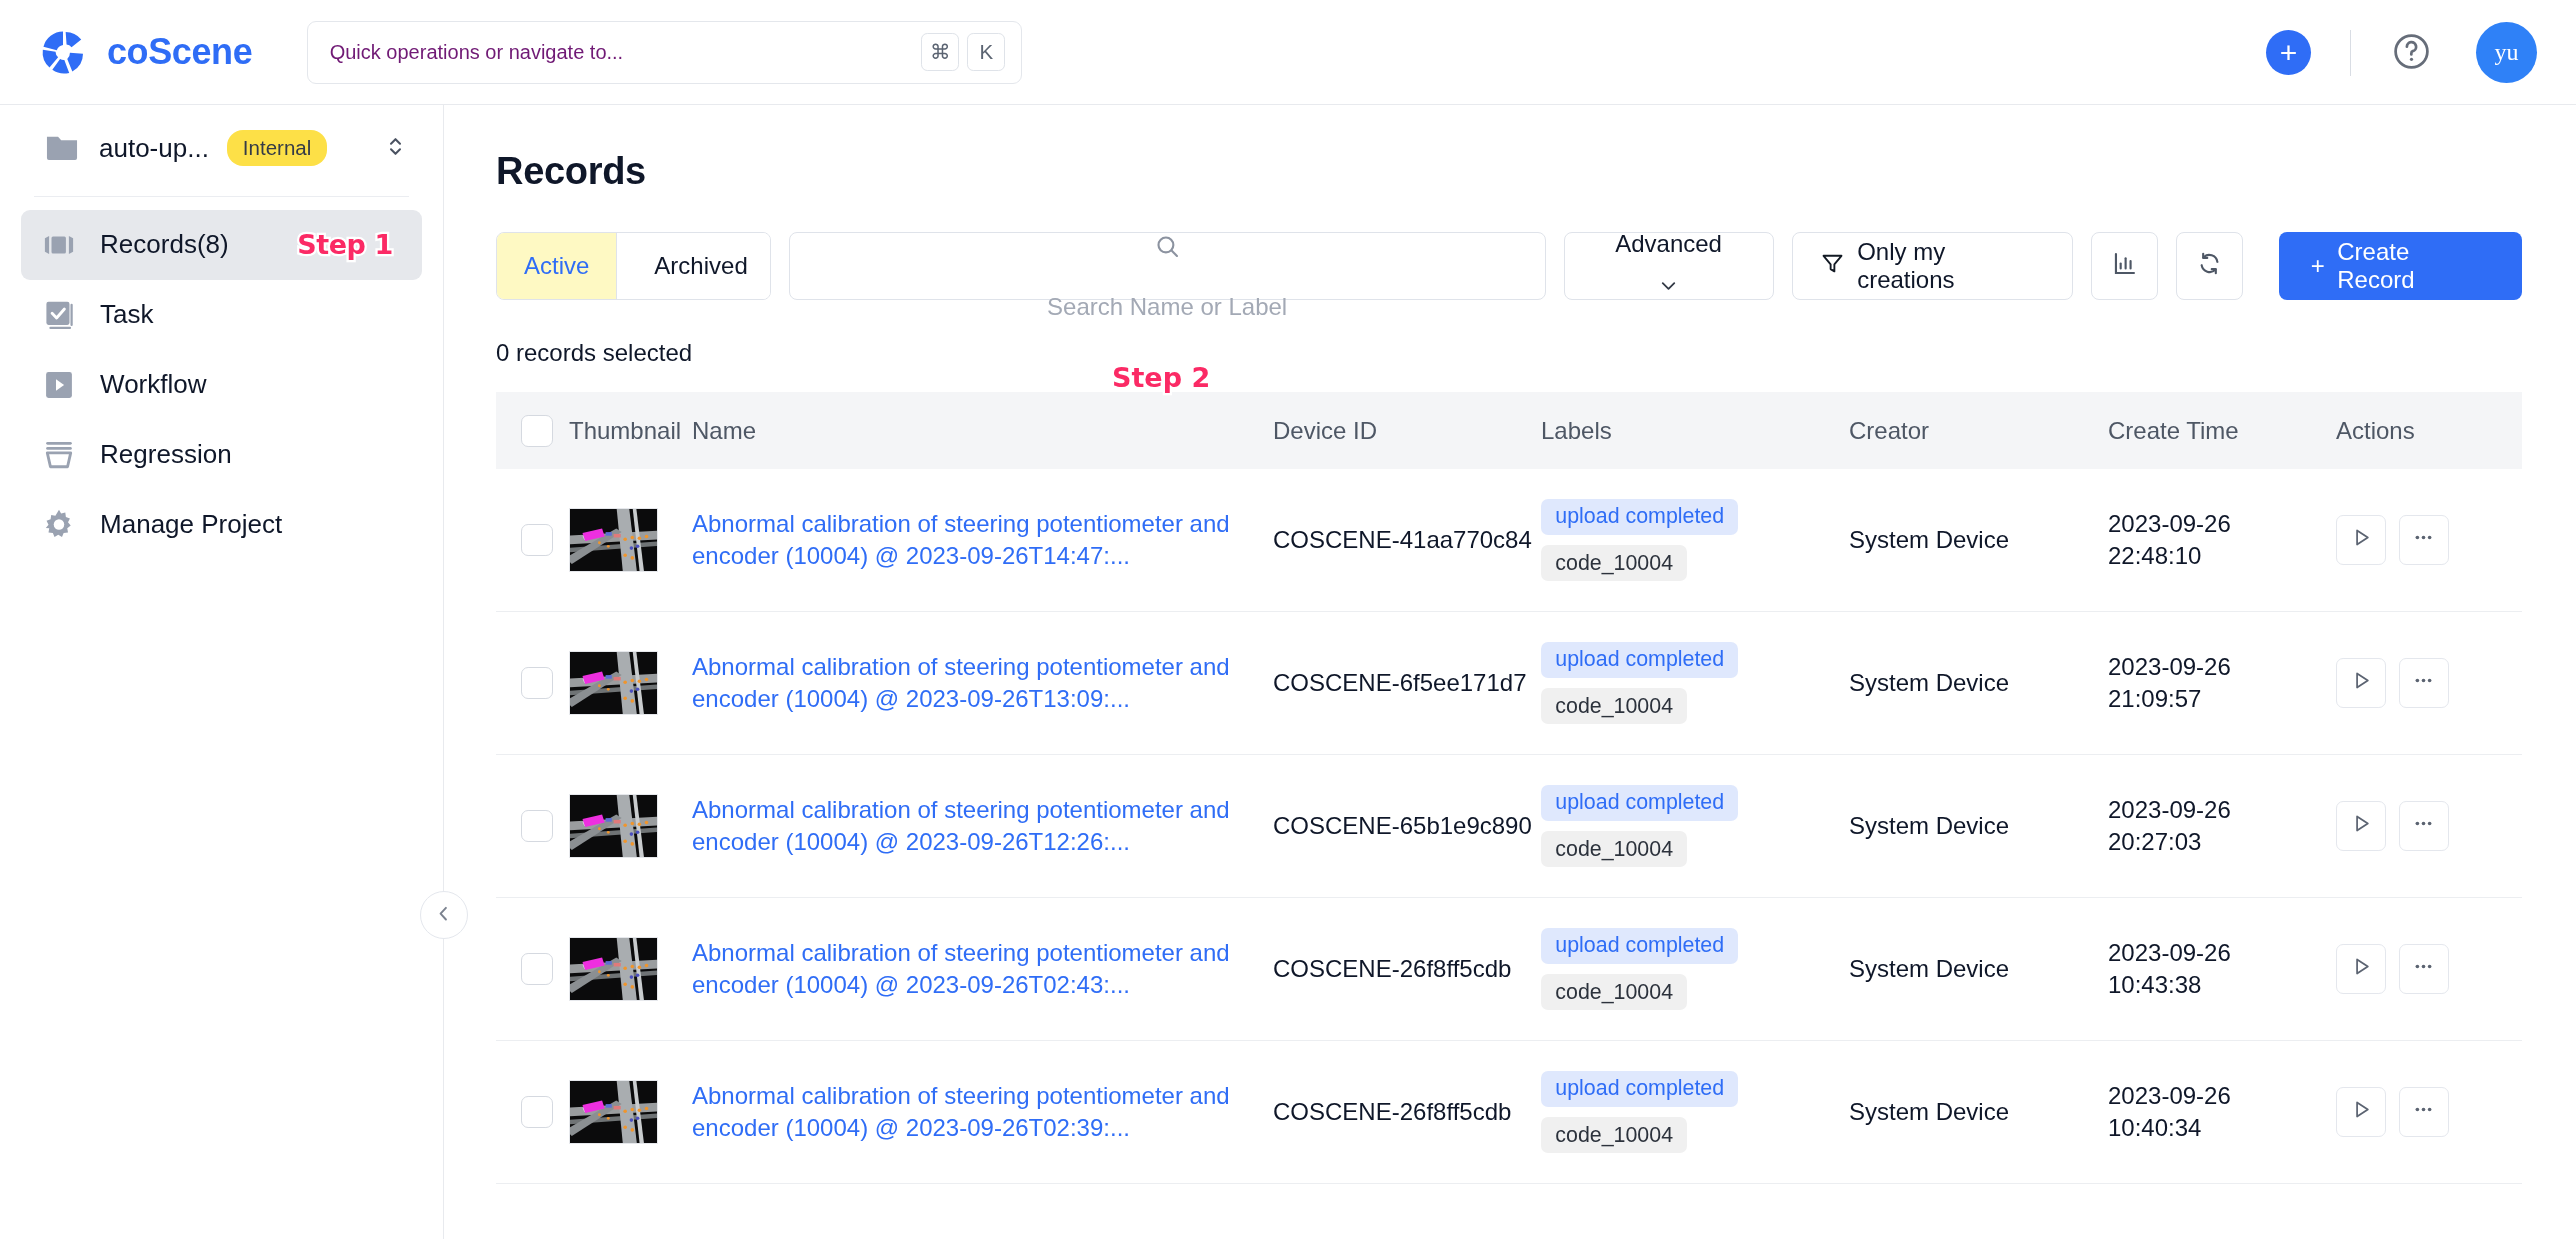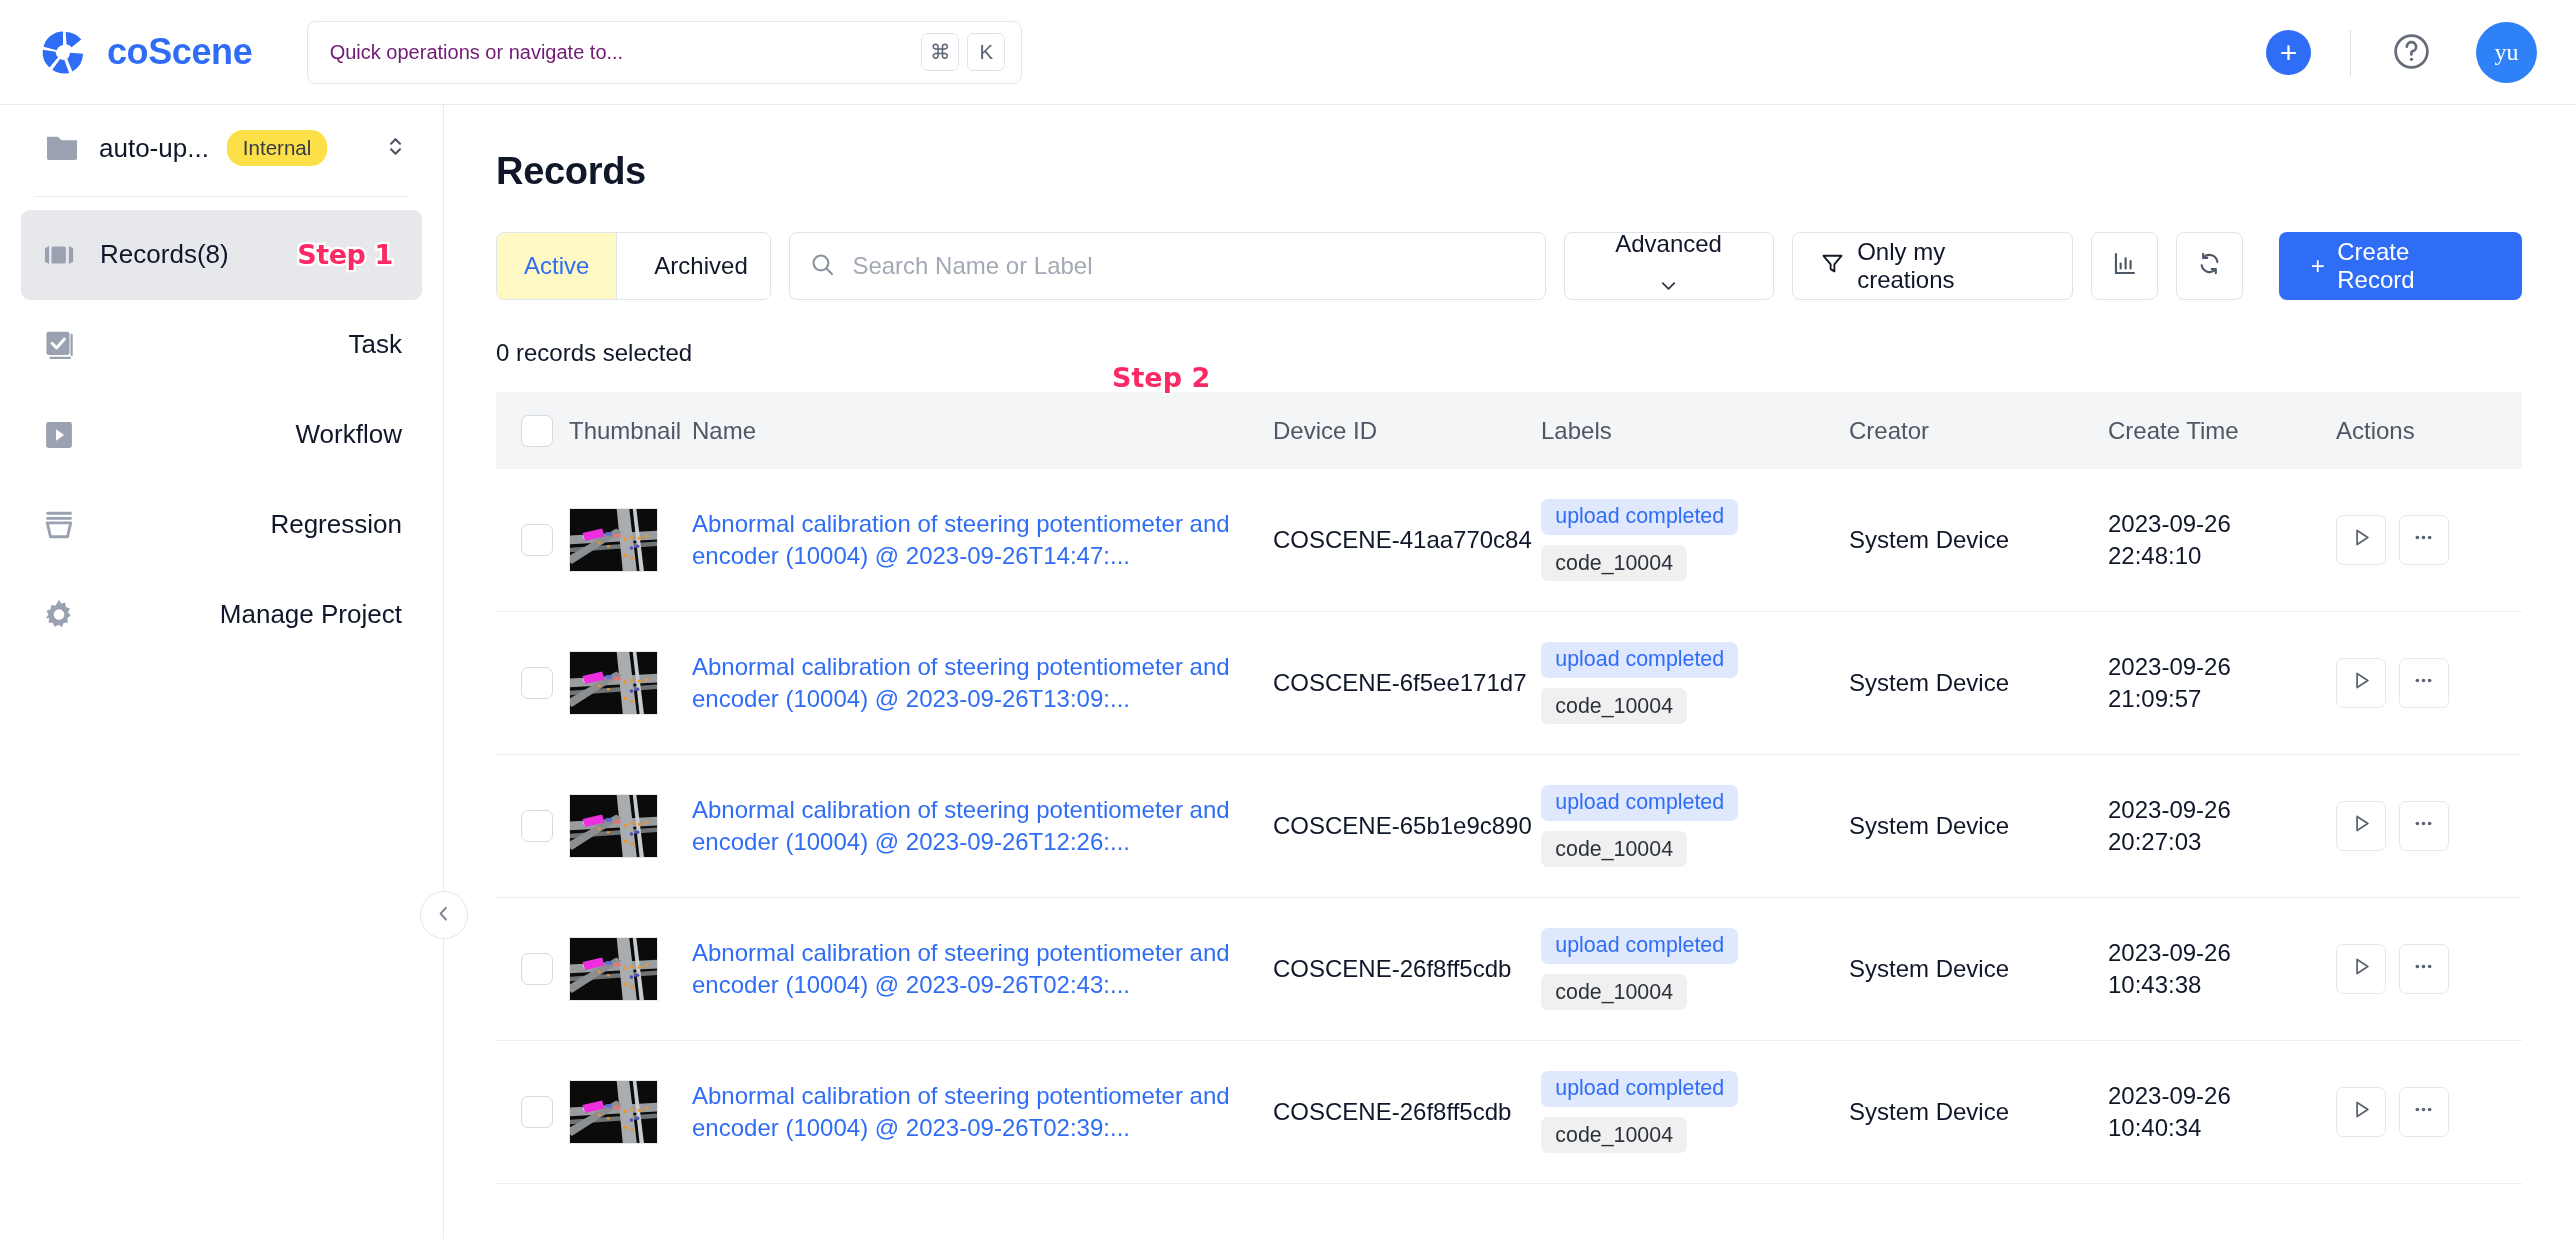--- a/index.html
+++ b/index.html
@@ -68,23 +68,22 @@
   .project-name { font-size: 26px; color: #0f1729; }
   .chip-internal {
     background: #fde047; color: #343b47; font-size: 20.5px;
     padding: 6.3px 16px; border-radius: 16px;
   }
   .updown { margin-left: auto; color: #4a5261; }
   .side-sep { height: 0.9px; background: #ebedf1; margin: 5.4px 34px 0 34px; }
   .nav { padding: 12.5px 21.4px 0 21.4px; }
   .nav-item {
     display: flex; align-items: center; gap: 23px;
-    height: 90px; border-radius: 9px; padding: 0 19.7px;
+    height: 70px; border-radius: 9px; padding: 0 19.7px;
     position: relative;
-    justify-content: space-between;
   }
   .nav-item.active { background: #e6e8ec; }
   .nav-label { font-size: 26px; color: #0f1729; }
   .nav-icon { width: 36px; height: 36px; display:flex; align-items:center; justify-content:center; color:#9aa2b1; }
   .step-badge {
     font-size: 27px; font-weight: 700; color: #fb2a65;
     font-family: "DejaVu Sans", sans-serif;
     -webkit-text-stroke: 4.5px #fff; paint-order: stroke fill;
     letter-spacing: -0.4px;
   }
@@ -105,21 +104,21 @@
   .segbtn { display: flex; height: 68px; border-radius: 8px; overflow: hidden; border: 0.9px solid #dfe3ea;}
   .seg {
     display: flex; align-items: center; justify-content: center;
     padding: 0 27px; font-size: 24px; color: #0f1729; background:#fff;
   }
   .seg.active { background: #fef9c3; color: #2f6df6; }
   .seg + .seg { border-left: 0.9px solid #dfe3ea; padding-left: 37px; }
 
   .searchbox {
     width: 770px; height: 68px; border: 0.9px solid #dfe3ea; border-radius: 8px;
-    display: flex; align-items: center; padding: 0 19.7px; gap: 16px; background:#fff;
+    display: flex; align-items: center; padding: 0 19.7px; gap: 30px; background:#fff;flex-direction:column;
   }
   .search-ph { font-size: 24px; color: #a3a9b5; }
 
   .tbtn {
     height: 68px; border: 0.9px solid #dfe3ea; border-radius: 8px; background: #fff;
     display: flex; align-items: center; justify-content: center; gap: 12.5px;
     padding: 0 27px; font-size: 24px; color: #0f1729;
   }
   .tbtn.icononly { width: 68px; padding: 0; }
   .tbtn.adv { width: 213px; justify-content: center; gap: 16px; flex-direction: column;}

